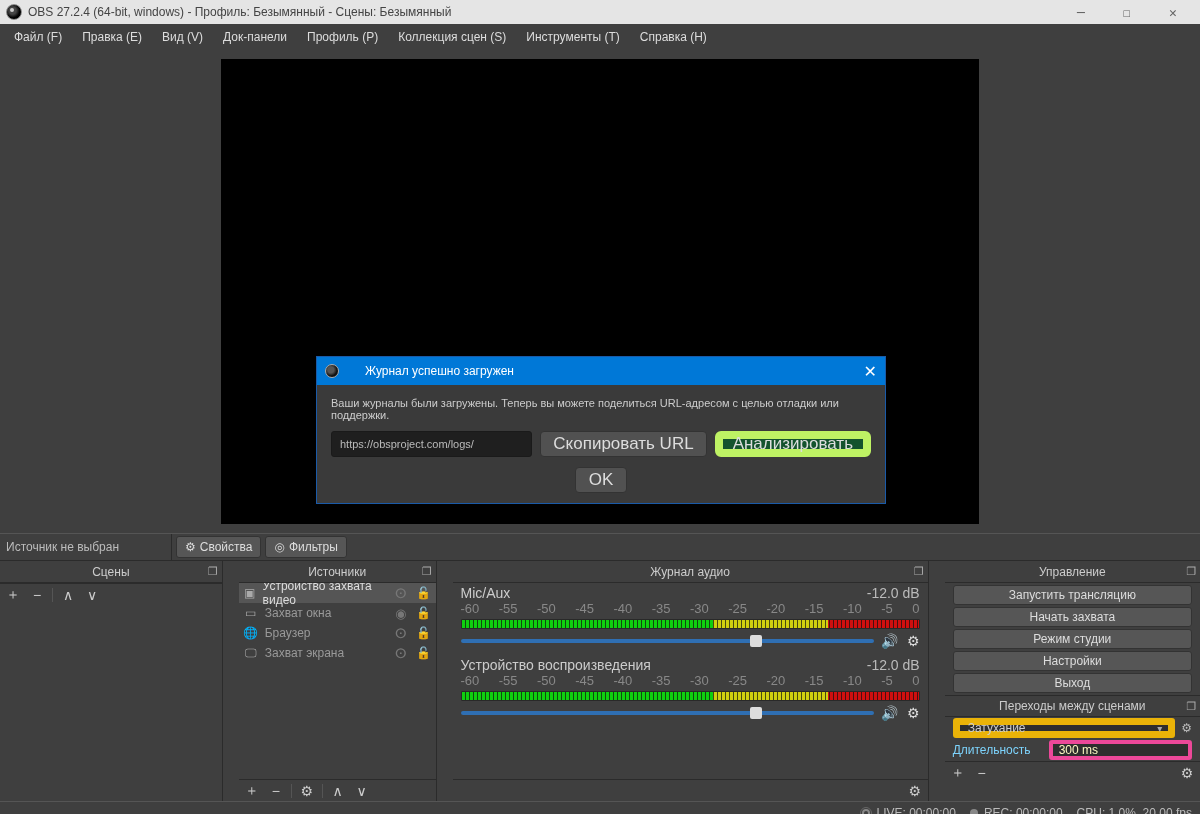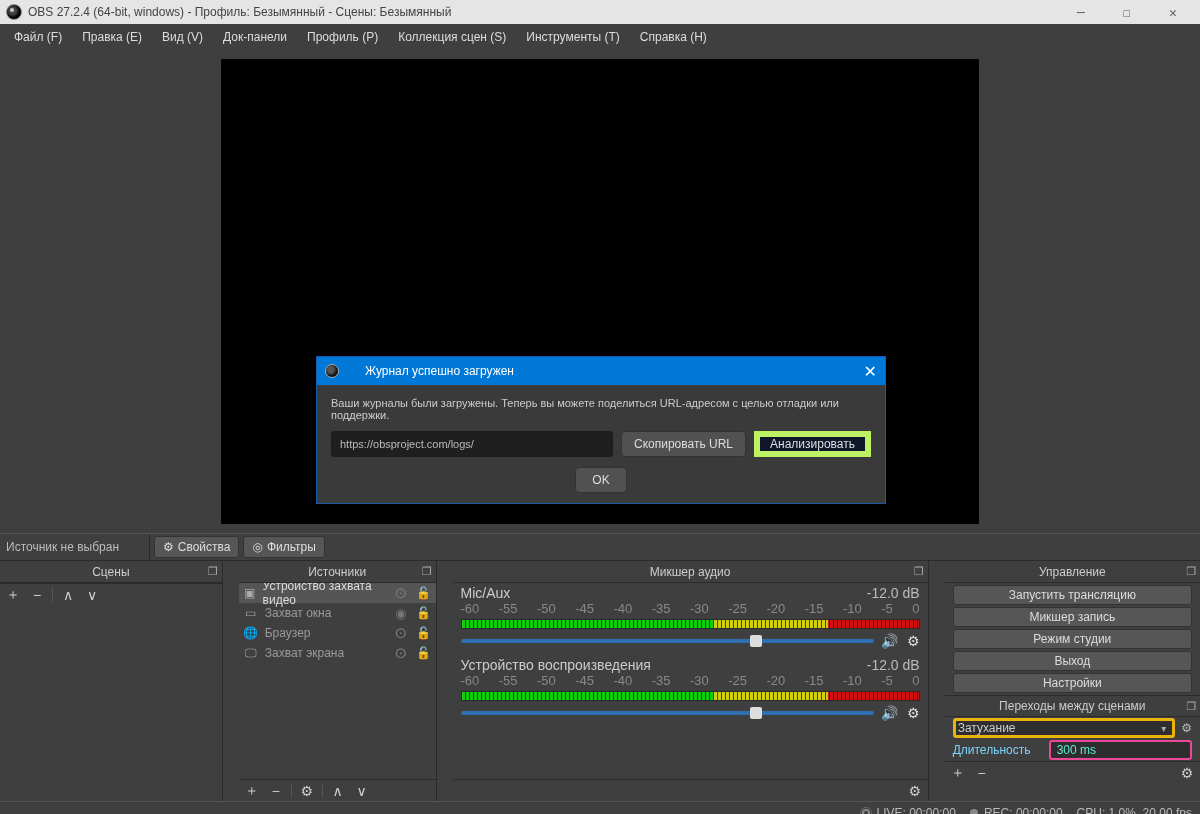--- a/index.html
+++ b/index.html
@@ -15,21 +15,21 @@
 
 .menubar { height: 26px; background: #3f3f3f; display: flex; align-items: stretch; padding: 0 4px; }
 .menubar > div { padding: 0 10px; display: flex; align-items: center; color: #ddd; }
 
 
 .preview-wrap { height: 483px; background: #3f3f3f; display: flex; align-items: center; justify-content: center; }
 .preview-canvas { width: 758px; height: 465px; background: #000; }
 
 
 .midstrip { height: 28px; background: #3f3f3f; display: flex; align-items: center; border-top: 1px solid #555; border-bottom: 1px solid #2b2b2b; }
-.midstrip .src-label { width: 150px; height: 100%; display: flex; align-items: center; padding: 0 6px; background: #3f3f3f; color: #bbb; border-right: 1px solid #2b2b2b; }
+.midstrip .src-label { width: 172px; height: 100%; display: flex; align-items: center; padding: 0 6px; background: #3f3f3f; color: #bbb; border-right: 1px solid #2b2b2b; }
 .midstrip .src-tb { display:flex; margin-left:4px; }
 .tb-btn { height: 22px; background: #565656; border: 1px solid #333; border-radius: 3px; padding: 0 8px; display: flex; align-items: center; gap: 4px; color: #ddd; margin-right: 4px; }
 
 
 .docks { height: 240px; display: flex; gap: 16px; }
 .dock-col { display: flex; flex-direction: column; background: #3f3f3f; border-right: 1px solid #2b2b2b; }
 .dock-header { height: 22px; background: #3f3f3f; border-bottom: 1px solid #2b2b2b; display: flex; align-items: center; justify-content: center; color: #ccc; position: relative; }
 .dock-header .pop { position: absolute; right: 4px; color:#aaa; font-size: 11px; }
 .dock-body { flex: 1; overflow: hidden; background: #3f3f3f; }
 .dock-foot { height: 22px; border-top: 1px solid #2b2b2b; display: flex; align-items: center; gap: 6px; padding: 0 4px; color:#ccc; font-size:14px; }
@@ -53,39 +53,39 @@
 .scale { font-size: 13px; color:#888; display:flex; justify-content:space-between; padding:0 0 1px 0; }
 .slider-row { display:flex; align-items:center; gap:8px; height:20px; }
 .slider-row .track { flex:1; height:4px; background:#2f6fb3; position:relative; border-radius:2px; }
 .slider-row .track .thumb { position:absolute; top:-4px; left:70%; width:12px; height:12px; background:#ddd; border-radius:2px; }
 .slider-row .spk-icon { color:#ddd; font-size:14px; }
 .slider-row .gear-icon { color:#ddd; font-size:14px; }
 
 
 .ctrl-btn { height: 20px; margin: 2px 8px; background:#565656; border:1px solid #333; border-radius:3px; display:flex; align-items:center; justify-content:center; color:#ddd; }
 .trans-row { display:flex; align-items:center; height:22px; padding: 0 8px; gap:6px; }
-.trans-sel { flex:1; height:20px; background:#2e2e2e; border:3px solid #eab308; border-radius:3px; padding:0 2px; display:flex; align-items:center; color:#ccc; position:relative; }
+.trans-sel { flex:1; height:20px; background:#2e2e2e; border:7px solid #eab308; border-radius:3px; padding:0 8px; display:flex; align-items:center; color:#ccc; position:relative; }
 .trans-sel .arr { position:absolute; right:6px; color:#aaa; font-size:10px; }
-.spin { height:20px; flex:1; background:#2e2e2e; border:2px solid #ec4899; border-radius:3px; padding:0 6px; color:#5eead4; display:flex; align-items:center; }
+.spin { height:20px; flex:1; background:#2e2e2e; border:4px solid #ec4899; border-radius:3px; padding:0 6px; color:#fef9c3; display:flex; align-items:center; }
 
 
 .statusbar { height: 22px; border-top: 1px solid #555; display: flex; align-items: center; justify-content: flex-end; padding: 0 8px; color:#bbb; gap: 14px; }
 .statusbar .dot { width:8px; height:8px; border:2px solid #888; border-radius:50%; margin-right:-8px; position:relative; }
 .statusbar .dot::after{ content:''; position:absolute; inset:-4px; border:1px solid #666; border-radius:50%; }
 
 
 .dialog { position: absolute; top: 356px; left: 316px; width: 570px; background: #2f2f2f; border: 1px solid #1a5aa8; }
 .dialog-title { height: 28px; background: #0078d7; color:#fff; display:flex; align-items:center; padding:0 8px; font-size:12px;gap:20px; }
 .dialog-title .obs-d-icon { width:14px; height:14px; border-radius:50%; background: radial-gradient(circle at 40% 40%, #555 30%, #111 60%); border:1px solid #aaa; margin-right:6px; }
 .dialog-title .dx { margin-left:auto; font-size:16px; cursor:default; }
 .dialog-body { padding: 12px 14px 10px 14px; background:#3a3a3a; color:#ccc; font-size:11px; }
 .dialog-row { display:flex; gap:8px; margin-top:10px; }
 .dlg-input { flex: 1; height: 26px; background: #1f1f1f; border:1px solid #1a1a1a; border-radius:3px; padding:0 8px; display:flex; align-items:center; color:#bbb; font-size:11px; }
-.dlg-btn { height: 26px; padding: 0 12px; background: #515151; border:1px solid #333; border-radius:4px; display:flex; align-items:center; justify-content:center; color:#ddd; font-size:12px; }
-.dlg-btn.hl { border: 6px solid #bef264; background:#0f172a; border-radius:0; padding:0 10px; }
+.dlg-btn { height: 26px; padding: 0 12px; background: #515151; border:1px solid #333; border-radius:4px; display:flex; align-items:center; justify-content:center; color:#ddd; font-size:17px; }
+.dlg-btn.hl { border: 8px solid #bef264; background:#14532d; border-radius:6px; padding:0 10px; }
 .dlg-ok-row { display:flex; justify-content:center; margin-top:10px; }
 </style>
 </head>
 <body>
 
 <div class="titlebar">
   <span class="obs-icon"></span>
   <span>OBS 27.2.4 (64-bit, windows) - Профиль: Безымянный - Сцены: Безымянный</span>
   <div class="win-controls">
     <div class="win-btn">─</div>
@@ -176,21 +176,21 @@
       <span class="sep"></span>
       <span class="icn">⚙</span>
       <span class="sep"></span>
       <span class="icn">∧</span>
       <span class="icn">∨</span>
     </div>
   </div>
 
   <div class="dock-col" style="width:496px">
     <div class="dock-header">
-      <span>Микшер аудио</span>
+      <span>Журнал аудио</span>
       <span class="pop">❐</span>
     </div>
     <div class="dock-body">
       <div class="mix-ch">
         <div class="row1">
             <span>Mic/Aux</span>
             <span class="db">-12.0 dB</span>
           </div>
         <div class="scale">
           <span>-60</span>
@@ -251,24 +251,24 @@
     </div>
   </div>
 
   <div class="dock-col" style="width:266px; border-right:none;">
     <div class="dock-header">
       <span>Управление</span>
       <span class="pop">❐</span>
     </div>
     <div class="dock-body" style="flex:0 0 auto">
       <div class="ctrl-btn">Запустить трансляцию</div>
-      <div class="ctrl-btn">Микшер запись</div>
+      <div class="ctrl-btn">Начать захвата</div>
       <div class="ctrl-btn">Режим студии</div>
+      <div class="ctrl-btn">Настройки</div>
       <div class="ctrl-btn">Выход</div>
-      <div class="ctrl-btn">Настройки</div>
     </div>
     <div class="dock-header" style="border-top:1px solid #2b2b2b">
       <span>Переходы между сценами</span>
       <span class="pop">❐</span>
     </div>
     <div class="dock-body" style="flex:0 0 auto">
       <div class="trans-row">
         <div class="trans-sel">
           <span>Затухание</span>
           <span class="arr">▾</span>

